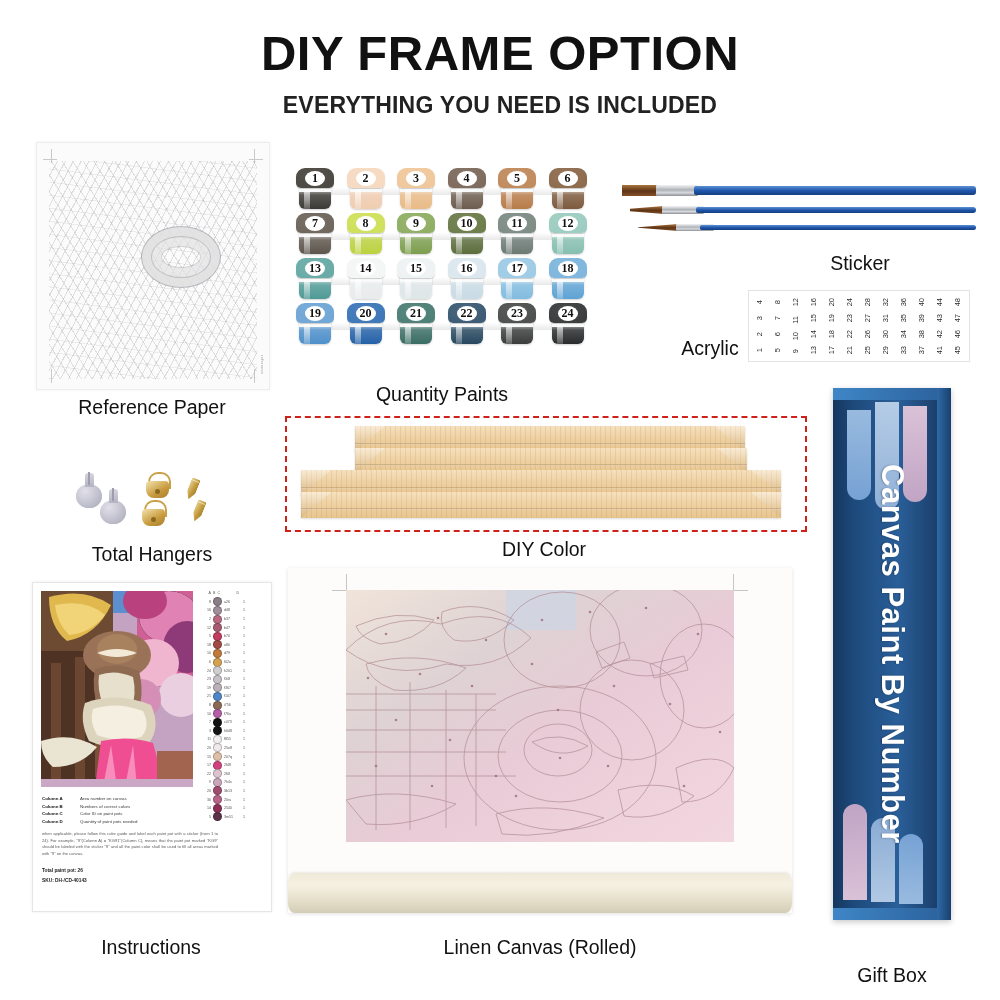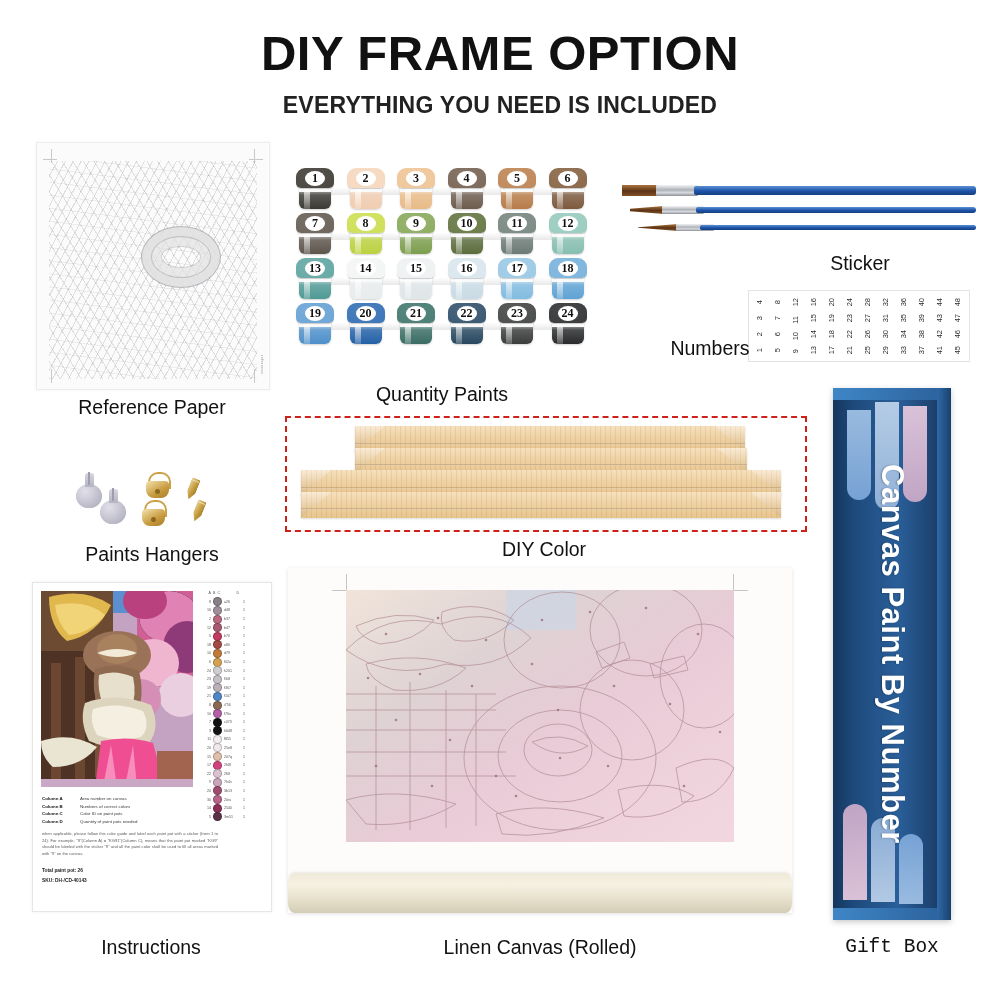--- a/index.html
+++ b/index.html
@@ -616,39 +616,39 @@
         <span>43</span>
         <span>44</span>
       </div>
       <div class="stickcol">
         <span>45</span>
         <span>46</span>
         <span>47</span>
         <span>48</span>
       </div>
     </div>
-  <div class="abs caption" style="left:655px;top:337px;width:110px;">Numbers</div>
+  <div class="abs caption" style="left:655px;top:337px;width:110px;">Acrylic</div>
 
   <div class="abs hangers">
     <div class="plug" style="left:4px;top:18px;"></div>
     <div class="plug" style="left:28px;top:34px;"></div>
     <div class="dring" style="left:74px;top:6px;">
       <div class="ring"></div>
         <div class="plate"></div>
         <div class="hole"></div>
     </div>
     <div class="dring" style="left:70px;top:34px;">
       <div class="ring"></div>
         <div class="plate"></div>
         <div class="hole"></div>
     </div>
     <div class="screw" style="left:116px;top:12px;transform:rotate(22deg);"></div>
     <div class="screw" style="left:122px;top:34px;transform:rotate(22deg);"></div>
   </div>
-  <div class="abs caption" style="left:36px;top:543px;width:232px;">Paints Hangers</div>
+  <div class="abs caption" style="left:36px;top:543px;width:232px;">Total Hangers</div>
 
   <div class="abs framebox">
     <div class="plank" style="left:68px;top:8px;width:390px;height:26px;">
       <div class="miterL"></div>
         <div class="miterR"></div>
       <div class="groove" style="top:17px;"></div>
     </div>
     <div class="plank" style="left:68px;top:30px;width:392px;height:26px;">
       <div class="miterL"></div>
         <div class="miterR"></div>
@@ -975,15 +975,15 @@
     <div class="gb-shape" style="left:66px;top:446px;width:24px;height:70px;
          background:linear-gradient(0deg,#9fc0e4,#7ba6d8);
          border-radius:12px 12px 0 0;"></div>
     <div class="gb-text">
       <span>
         <b>Canvas</b>
         <b>Paint By Number</b>
       </span>
     </div>
   </div>
-  <div class="abs caption" style="left:833px;top:936px;width:118px;font-family:Liberation Mono, monospace;">Gift Box</div>
+  <div class="abs caption" style="left:833px;top:964px;width:118px;">Gift Box</div>
 
 </div>
 
 </body></html>

